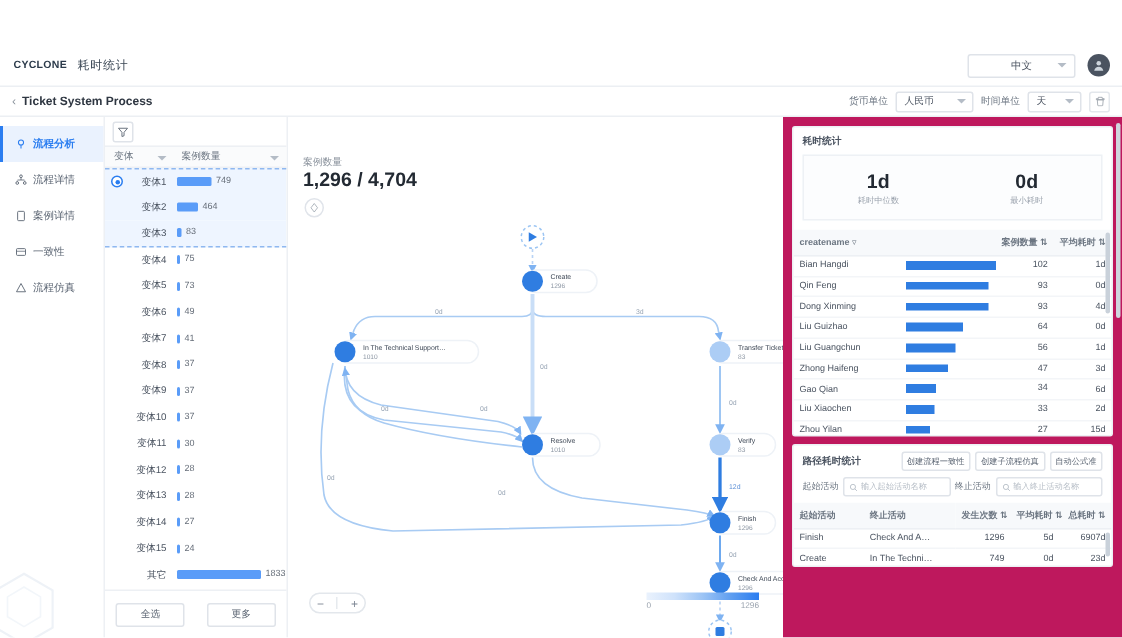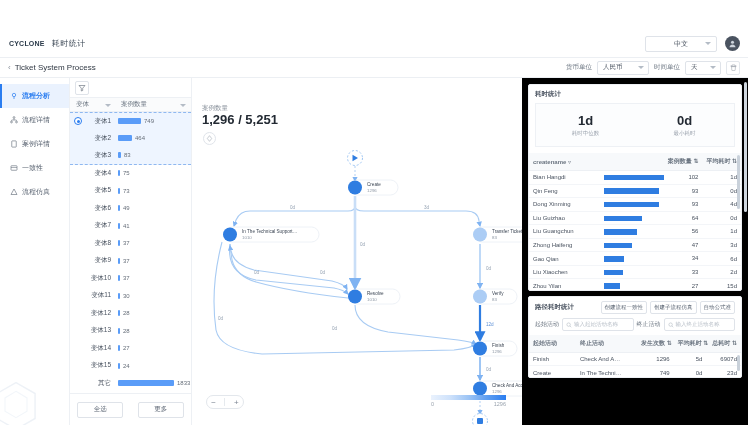--- a/index.html
+++ b/index.html
@@ -42,21 +42,21 @@
     border-right: 3px solid transparent; border-top: 3.5px solid #b4bcc6;
   }
 
   
   .crumbbar {
     position: absolute; left: 0; top: 58px; width: 748px; height: 20px;
     background: #ffffff; border-bottom: 1px solid #eceff3;
     display: flex; align-items: center; padding: 0 8px;
   }
   .crumb-back { font-size: 8px; color: #8a929c; margin-right: 4px; }
-  .crumb-title { font-size: 8px; color: #2f3742; font-weight: normal; }
+  .crumb-title { font-size: 8px; color: #2f3742; font-weight: bold; }
   .crumb-right { margin-left: auto; display: flex; align-items: center; gap: 5px; }
   .unit-label { font-size: 6.5px; color: #6c7682; }
   .unit-select {
     height: 14px; border: 1px solid #dfe3e9; border-radius: 2px; background: #fff;
     font-size: 6.5px; color: #4a5360; display: flex; align-items: center;
     padding: 0 12px 0 5px; position: relative;
   }
   .unit-select.w1 { width: 52px; }
   .unit-select.w2 { width: 36px; }
   .unit-select .caret { position: absolute; right: 4px; top: 4.5px; }
@@ -150,21 +150,21 @@
   .legend { position: absolute; right: 16px; bottom: 18px; width: 75px; }
   .legend-bar {
     height: 5px; width: 75px;
     background: linear-gradient(to right, #eaf2fd 0%, #cfe2fb 25%, #9cc4f5 50%, #5f9ef0 75%, #2a7df0 100%);
   }
   .legend-labels { display: flex; justify-content: space-between; font-size: 5.5px; color: #9aa3ae; margin-top: 1px; }
 
   
   .rightpanel {
     position: absolute; left: 522px; top: 78px; width: 226px; height: 347px;
-    background: #000000; padding: 6px 6px 0 6px;
+    background: #be185d; padding: 6px 6px 0 6px;
   }
   .rp-card { background: #fff; border: 1px solid #edf0f4; border-radius: 2px; }
   .rp-title { font-size: 6.5px; color: #4a5360; padding: 5px 6px 4px 6px; font-weight: bold; }
 
   .stats-box {
     margin: 0 6px 6px 6px; border: 1px solid #eef1f5; background: #fcfdfe;
     display: flex; height: 44px; align-items: center;
   }
   .stat { flex: 1; text-align: center; }
   .stat-v { font-size: 13px; color: #232a33; font-weight: bold; }
@@ -452,21 +452,21 @@
       </div>
     </div>
   <div class="var-actions">
     <div class="act-btn">全选</div>
     <div class="act-btn">更多</div>
   </div>
 </div>
 
 <div class="canvas">
   <div class="case-count-label">案例数量</div>
-  <div class="case-count-val">1,296 / 5,251</div>
+  <div class="case-count-val">1,296 / 4,704</div>
   <div class="case-count-icon">
     <svg width="7" height="7" viewBox="0 0 16 16">
         <path d="M8 1.5 13 8l-5 6.5L3 8z" fill="none" stroke="#9aa3ae" stroke-width="1.2"></path>
       </svg>
   </div>
 
   <svg class="graph" viewBox="0 0 330 347">
     <defs>
       <marker id="ah" markerWidth="5" markerHeight="5" refX="4" refY="2.5" orient="auto">
         <path d="M0 0L5 2.5L0 5z" fill="#7fb3f2"></path>

